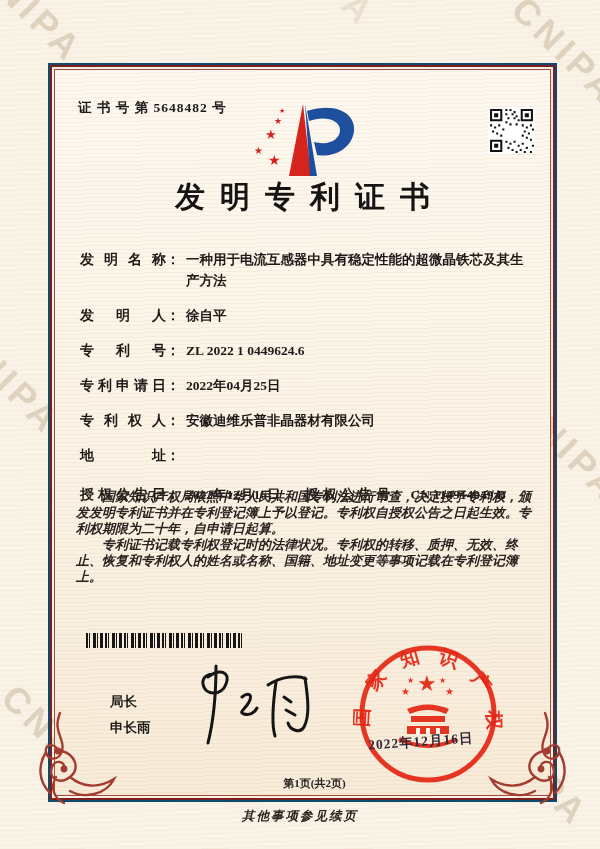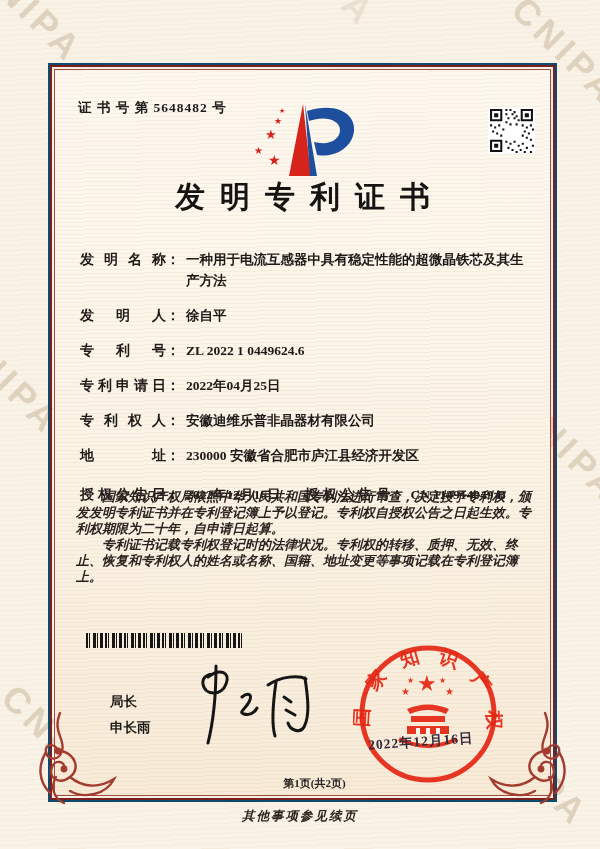--- a/index.html
+++ b/index.html
@@ -135,21 +135,20 @@
           <span class="val">2022年04月25日</span>
         </div>
         <div class="row">
           <span class="lab">专利权人</span>
             <span class="colon">：</span>
           <span class="val">安徽迪维乐普非晶器材有限公司</span>
         </div>
         <div class="row">
           <span class="lab">地址</span>
             <span class="colon">：</span>
-          <span class="val">230000 安徽省合肥市庐江县经济开发区</span>
         </div>
         <div class="row grant">
           <span class="lab">授权公告日</span>
             <span class="colon">：</span>
           <span class="val">2022年12月16日</span>
           <span class="grant-no">
             <span class="lab">授权公告号</span>
               <span class="colon">：</span>
             <span class="val">CN 114914049 B</span>
           </span>

